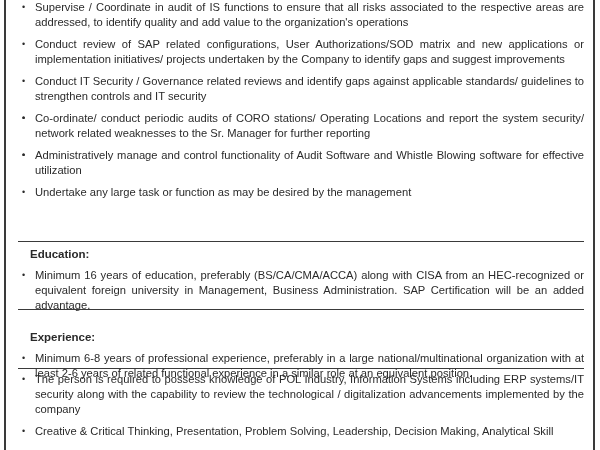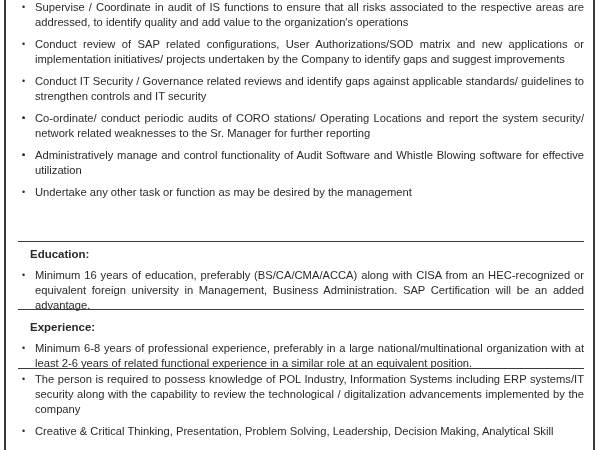--- a/index.html
+++ b/index.html
@@ -24,36 +24,36 @@
 
   <div class="section" style="top:4px;">
     <ul>
       <li><span class="bullet">•</span><span>Supervise / Coordinate in audit of IS functions to ensure that all risks associated to the respective areas are addressed, to identify quality and add value to the organization's operations</span></li>
       <li><span class="bullet">•</span><span>Conduct review of SAP related configurations, User Authorizations/SOD matrix and new applications or implementation initiatives/ projects undertaken by the Company to identify gaps and suggest improvements</span></li>
       <li><span class="bullet">•</span><span>Conduct IT Security / Governance related reviews and identify gaps against applicable standards/ guidelines to strengthen controls and IT security</span></li>
       <li><span class="bullet">•</span></li>
       <li><span class="bullet">•</span><span>Co-ordinate/ conduct periodic audits of CORO stations/ Operating Locations and report the system security/ network related weaknesses to the Sr. Manager for further reporting</span></li>
       <li><span class="bullet">•</span></li>
       <li><span class="bullet">•</span><span>Administratively manage and control functionality of Audit Software and Whistle Blowing software for effective utilization</span></li>
-      <li><span class="bullet">•</span><span>Undertake any other task or function as may be desired by the management</span></li>
+      <li><span class="bullet">•</span><span>Undertake any large task or function as may be desired by the management</span></li>
     </ul>
   </div>
 
   <div class="sep" style="top:245px;"></div>
 
   <div class="section" style="top:251px;">
     <div class="heading">Education:</div>
     <ul>
       <li><span class="bullet">•</span><span>Minimum 16 years of education, preferably (BS/CA/CMA/ACCA) along with CISA from an HEC-recognized or equivalent foreign university in Management, Business Administration. SAP Certification will be an added advantage.</span></li>
     </ul>
   </div>
 
   <div class="sep" style="top:313px;"></div>
 
-  <div class="section" style="top:324px;">
+  <div class="section" style="top:334px;">
     <div class="heading">Experience:</div>
     <ul>
       <li><span class="bullet">•</span><span>Minimum 6-8 years of professional experience, preferably in a large national/multinational organization with at least 2-6 years of related functional experience in a similar role at an equivalent position.</span></li>
     </ul>
   </div>
 
   <div class="sep" style="top:372px;"></div>
 
   <div class="section" style="top:376px;">
     <ul>

